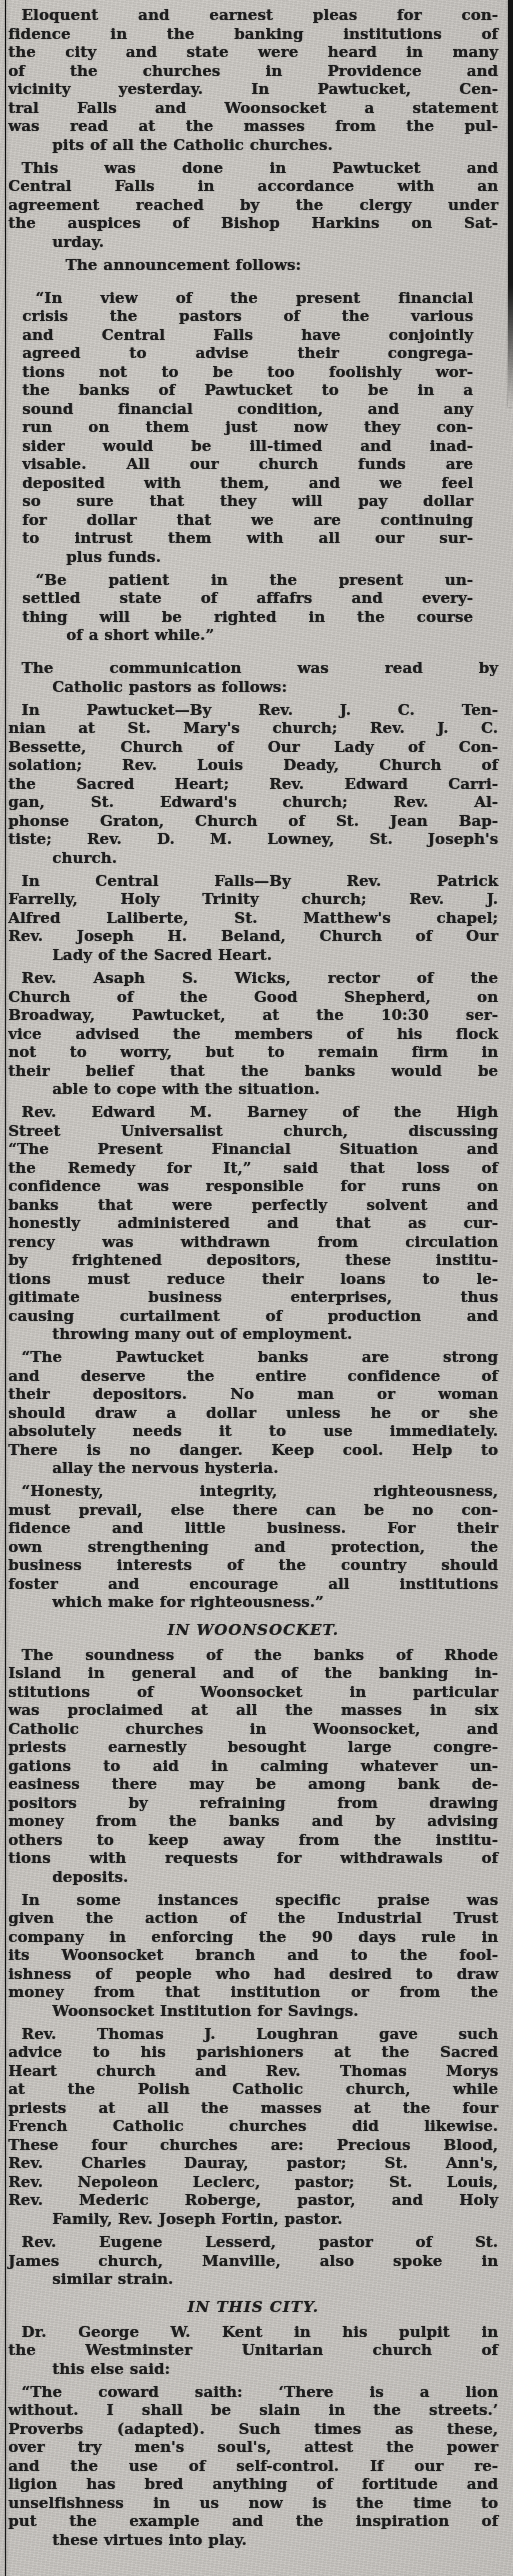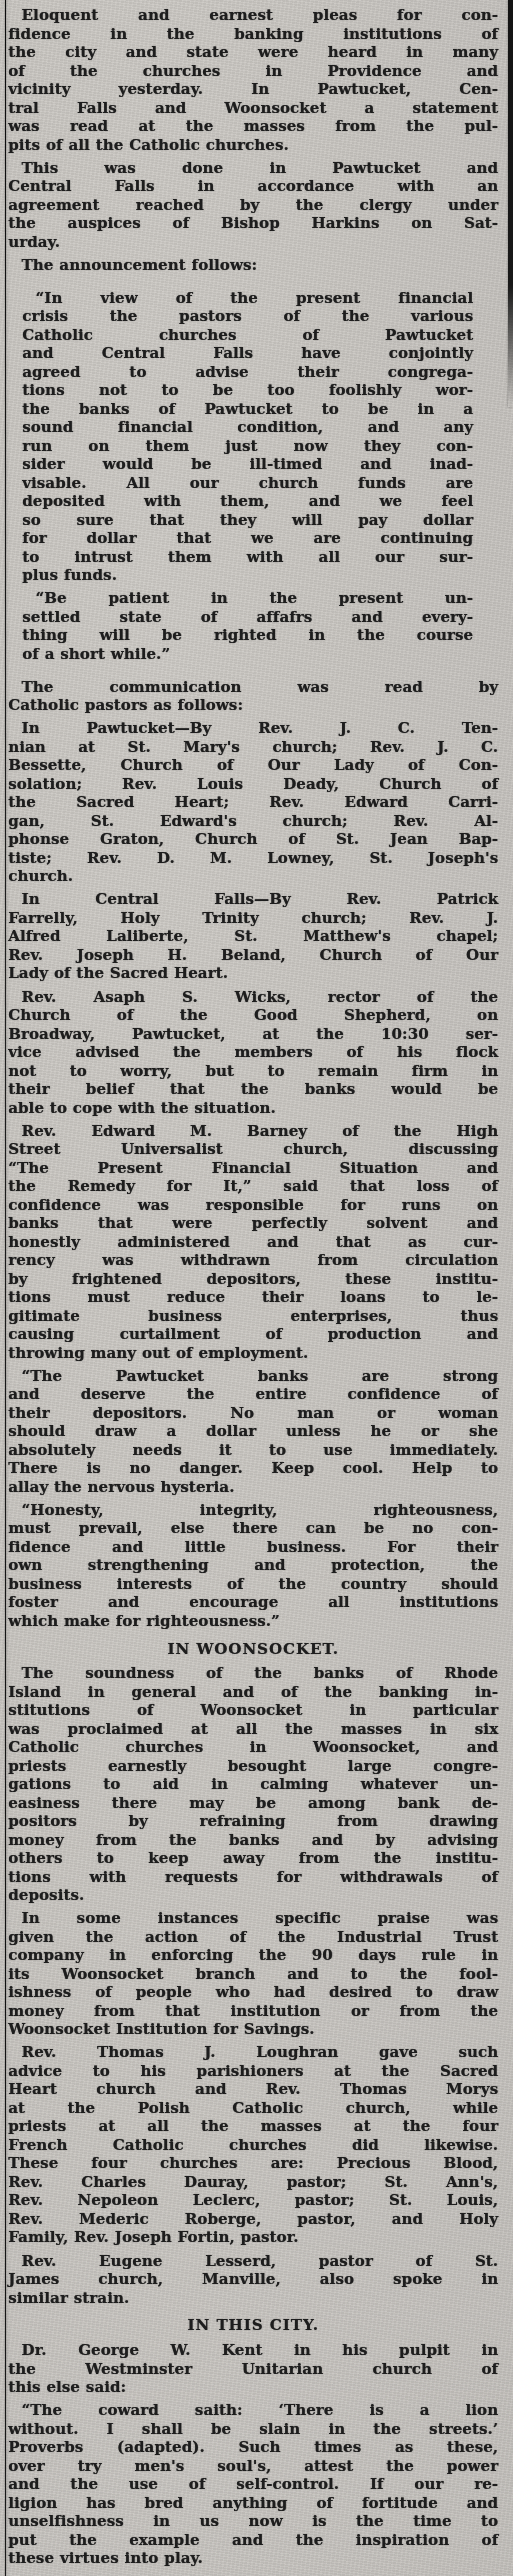--- a/index.html
+++ b/index.html
@@ -54,25 +54,26 @@
   }
   .para { margin: 0 0 4.6px 0; }
   .para.quote { margin-left: 14px; margin-right: 25px; }
   .para.gap { margin-top: 14.4px; }
   .line {
     text-align: justify;
     text-align-last: justify;
     word-spacing: 0.5px;
   }
   .line.first { text-indent: 13.4px; }
-  .line.last { text-align-last: left; }
+  .line.last { text-align-last: left; padding-left: 44px; }
   .subhead {
     text-align: center;
     margin: 9.3px 0 6.2px 0;
     letter-spacing: 1px;
+    font-style: italic;
   }
 </style>
 </head>
 <body style="background-color: rgb(201, 198, 193);">
 
 <div class="page">
   <div class="rule-left"></div>
   <div class="rule-right"></div>
   <div class="column" style="color: rgb(29, 29, 29);">
       <div class="para">
@@ -91,21 +92,20 @@
         <div class="line">agreement reached by the clergy under</div>
         <div class="line">the auspices of Bishop Harkins on Sat-</div>
         <div class="line last">urday.</div>
       </div>
       <div class="para">
         <div class="line first last">The announcement follows:</div>
       </div>
       <div class="para quote gap">
         <div class="line first">“In view of the present financial</div>
         <div class="line">crisis the pastors of the various</div>
-        <div class="line">Catholic churches of Pawtucket</div>
         <div class="line">and Central Falls have conjointly</div>
         <div class="line">agreed to advise their congrega-</div>
         <div class="line">tions not to be too foolishly wor-</div>
         <div class="line">the banks of Pawtucket to be in a</div>
         <div class="line">sound financial condition, and any</div>
         <div class="line">run on them just now they con-</div>
         <div class="line">sider would be ill-timed and inad-</div>
         <div class="line">visable. All our church funds are</div>
         <div class="line">deposited with them, and we feel</div>
         <div class="line">so sure that they will pay dollar</div>

